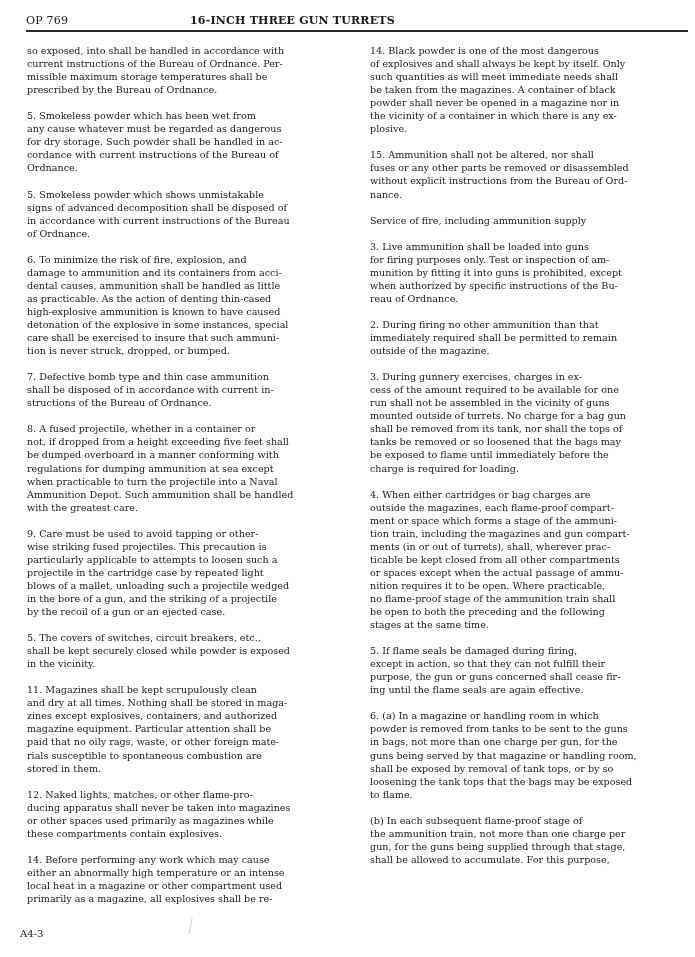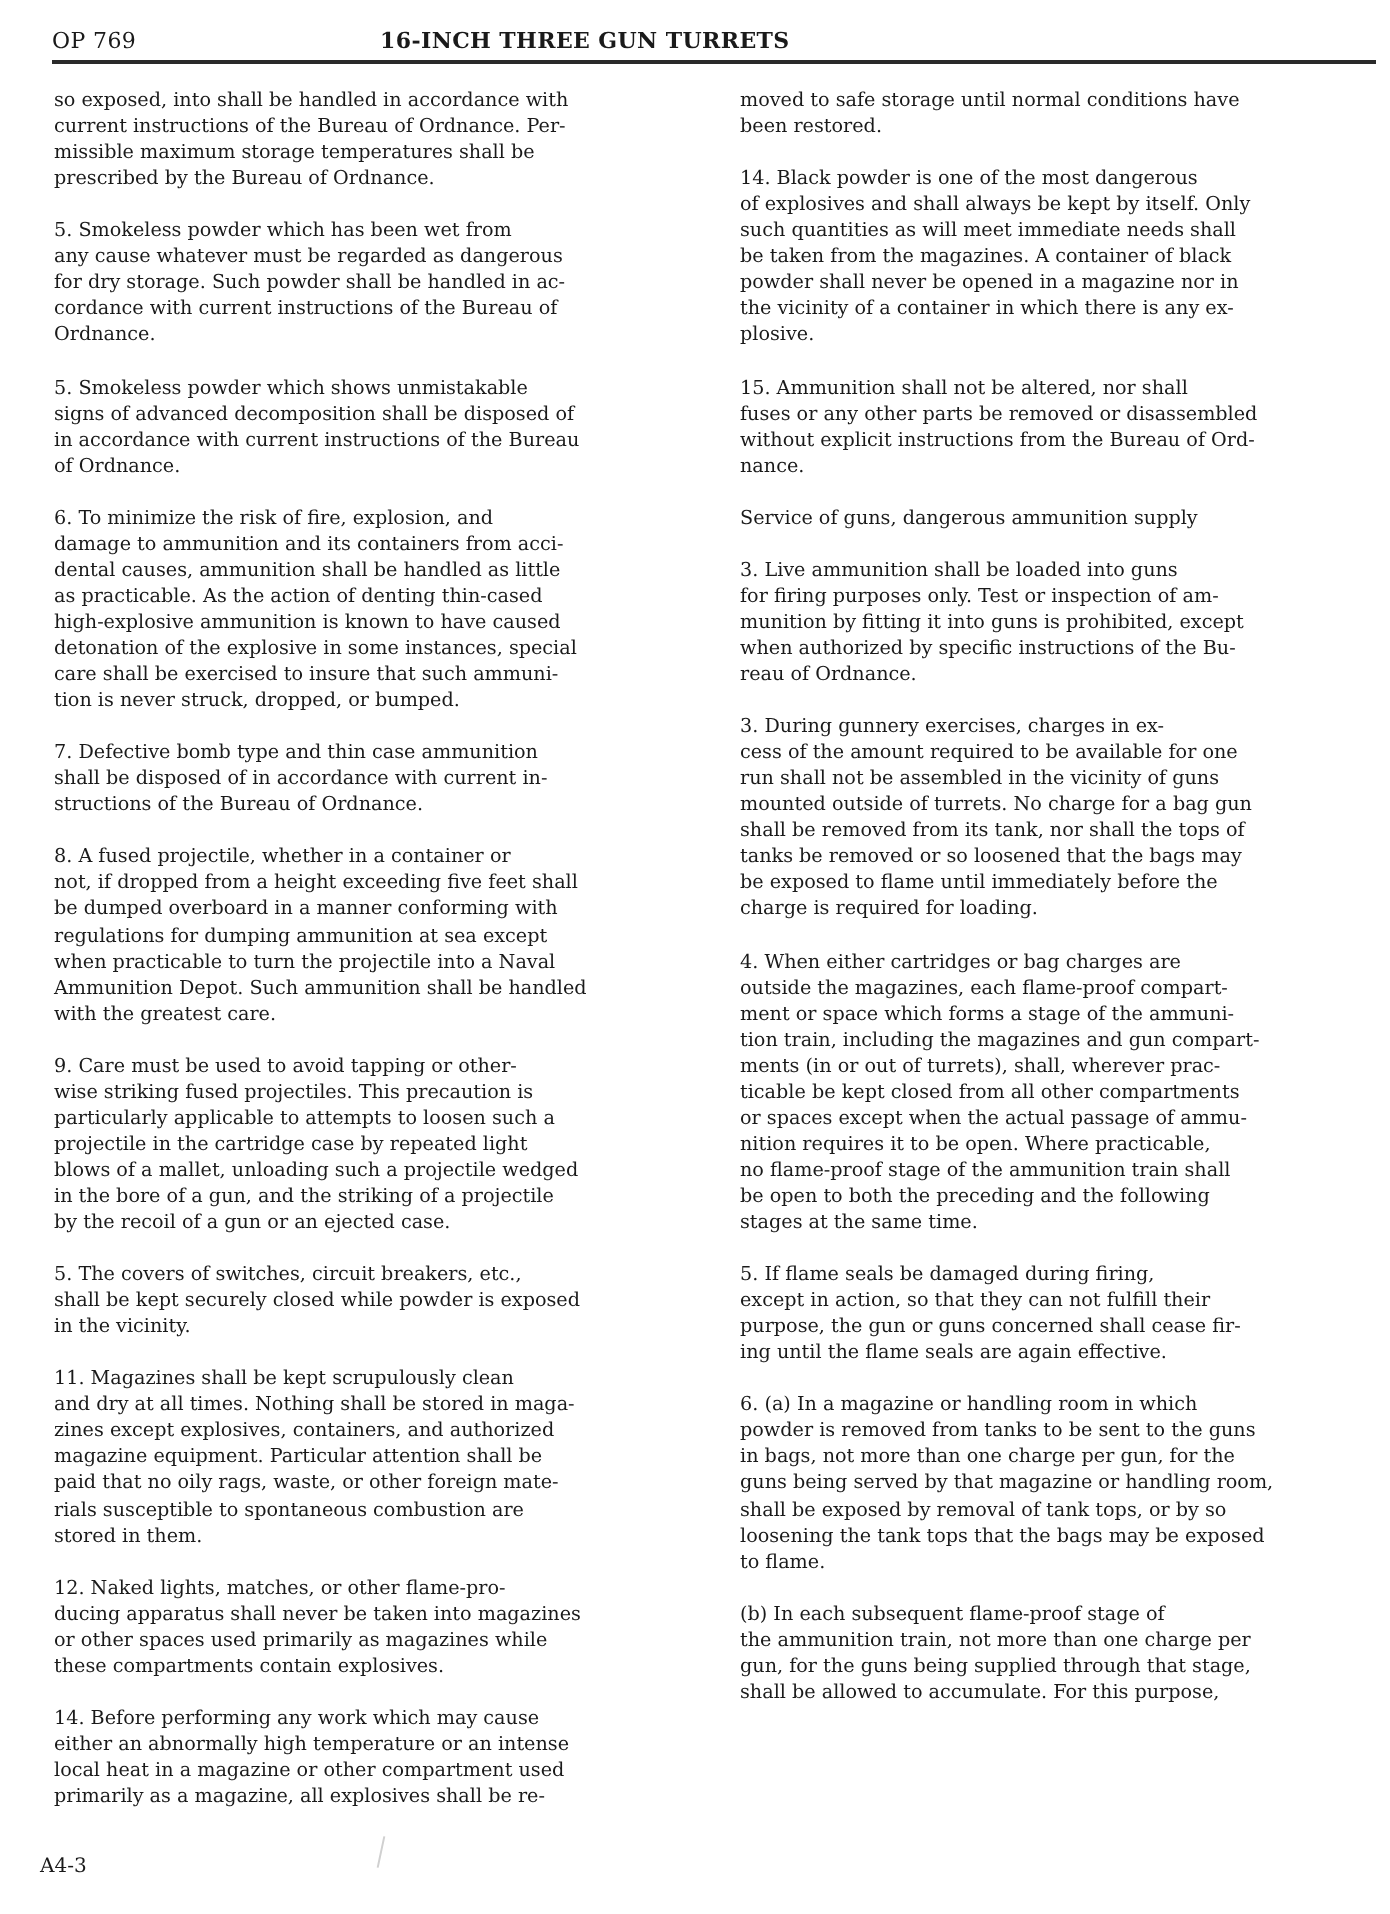--- a/index.html
+++ b/index.html
@@ -78,39 +78,40 @@
 ducing apparatus shall never be taken into magazines
 or other spaces used primarily as magazines while
 these compartments contain explosives.</p>
   <p class="para">     14.   Before performing any work which may cause
 either an abnormally high temperature or an intense
 local heat in a magazine or other compartment used
 primarily as a magazine, all explosives shall be re-</p>
 </div>
 
 <div class="col right">
-  <p class="para">moved to safe storage until normal conditions have
-been restored.</p>
   <p class="para">      14.   Black powder is one of the most dangerous
 of explosives and shall always be kept by itself. Only
 such quantities as will meet immediate needs shall
 be taken from the magazines. A container of black
 powder shall never be opened in a magazine nor in
 the vicinity of a container in which there is any ex-
 plosive.</p>
   <p class="para">      15.   Ammunition shall not be altered, nor shall
 fuses or any other parts be removed or disassembled
 without explicit instructions from the Bureau of Ord-
 nance.</p>
-  <p class="para">Service of guns, dangerous ammunition supply</p>
+  <p class="para">Service of fire, including ammunition supply</p>
   <p class="para">       3.   Live ammunition shall be loaded into guns
 for firing purposes only. Test or inspection of am-
 munition by fitting it into guns is prohibited, except
 when authorized by specific instructions of the Bu-
 reau of Ordnance.</p>
+  <p class="para">       2.   During firing no other ammunition than that
+immediately required shall be permitted to remain
+outside of the magazine.</p>
   <p class="para">       3.   During gunnery exercises, charges in ex-
 cess of the amount required to be available for one
 run shall not be assembled in the vicinity of guns
 mounted outside of turrets. No charge for a bag gun
 shall be removed from its tank, nor shall the tops of
 tanks be removed or so loosened that the bags may
 be exposed to flame until immediately before the
 charge is required for loading.</p>
   <p class="para">       4.   When either cartridges or bag charges are
 outside the magazines, each flame-proof compart-

